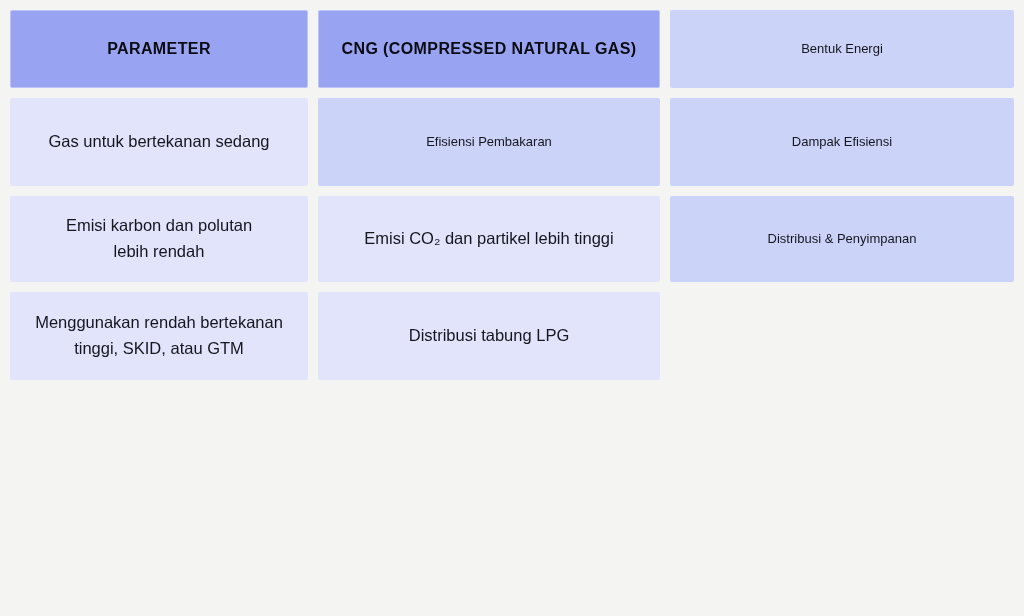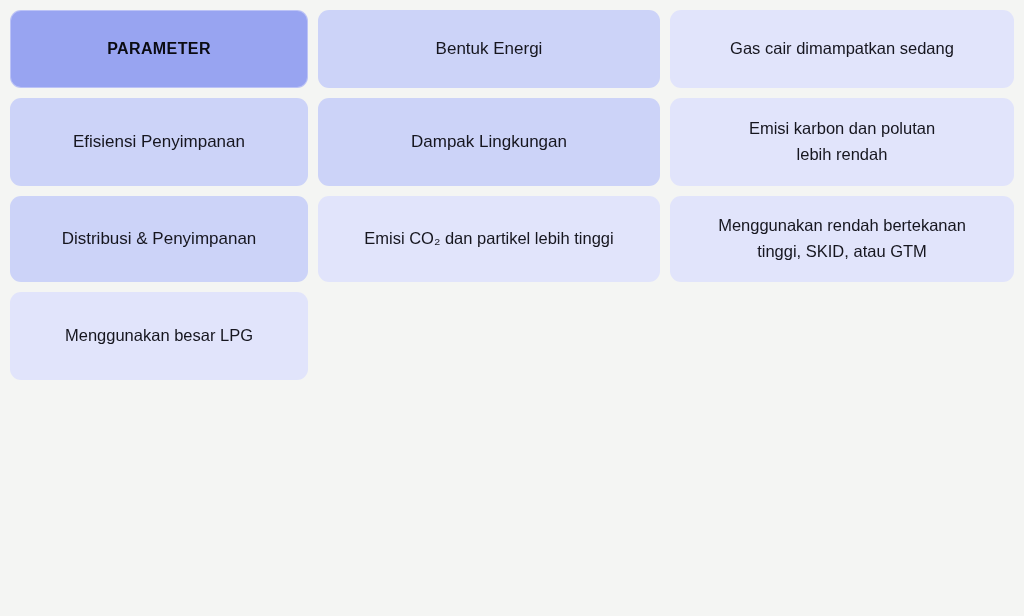--- a/index.html
+++ b/index.html
@@ -22,57 +22,58 @@
     grid-template-columns:298px 342px 344px;
     grid-template-rows:78px 88px 86px 88px 112px 86px;
     gap:10px;
     padding:10px 10px 18px 10px;
   }
   .cell{
     display:flex;
     align-items:center;
     justify-content:center;
     text-align:center;
-    border-radius:11px;
+    border-radius:2px;
     padding:6px 14px;
     white-space:pre-line;
     line-height:1.55;
   }
   .cell.header{
     background:var(--header-bg);
     font-weight:700;
     font-size:16px;
     letter-spacing:0.4px;
     color:#0b0b12;
     border:1px solid rgba(255,255,255,0.35);
   }
   .cell.param{
     background:var(--param-bg);
-    font-size:17px;
+    font-size:13px;
   }
   .cell.value{
     background:var(--value-bg);
     font-size:16.5px;
   }
 </style>
 </head>
 <body>
 
 <div class="table">
 
   <div class="cell header">PARAMETER</div>
+  <div class="cell header">CNG (COMPRESSED NATURAL GAS)</div>
 
   <div class="cell param">Bentuk Energi</div>
-  <div class="cell value">Gas cair dimampatkan sedang</div>
+  <div class="cell value">Gas untuk bertekanan sedang</div>
 
-  <div class="cell param">Efisiensi Penyimpanan</div>
+  <div class="cell param">Efisiensi Pembakaran</div>
 
 
-  <div class="cell param">Dampak Lingkungan</div>
+  <div class="cell param">Dampak Efisiensi</div>
   <div class="cell value">Emisi karbon dan polutan
 lebih rendah</div>
+  <div class="cell value">Emisi CO₂ dan partikel lebih tinggi</div>
+
   <div class="cell param">Distribusi &amp; Penyimpanan</div>
-
-  <div class="cell value">Emisi CO₂ dan partikel lebih tinggi</div>
   <div class="cell value">Menggunakan rendah bertekanan
 tinggi, SKID, atau GTM</div>
-  <div class="cell value">Menggunakan besar LPG</div>
+  <div class="cell value">Distribusi tabung LPG</div>
 </div>
 
 </body></html>

